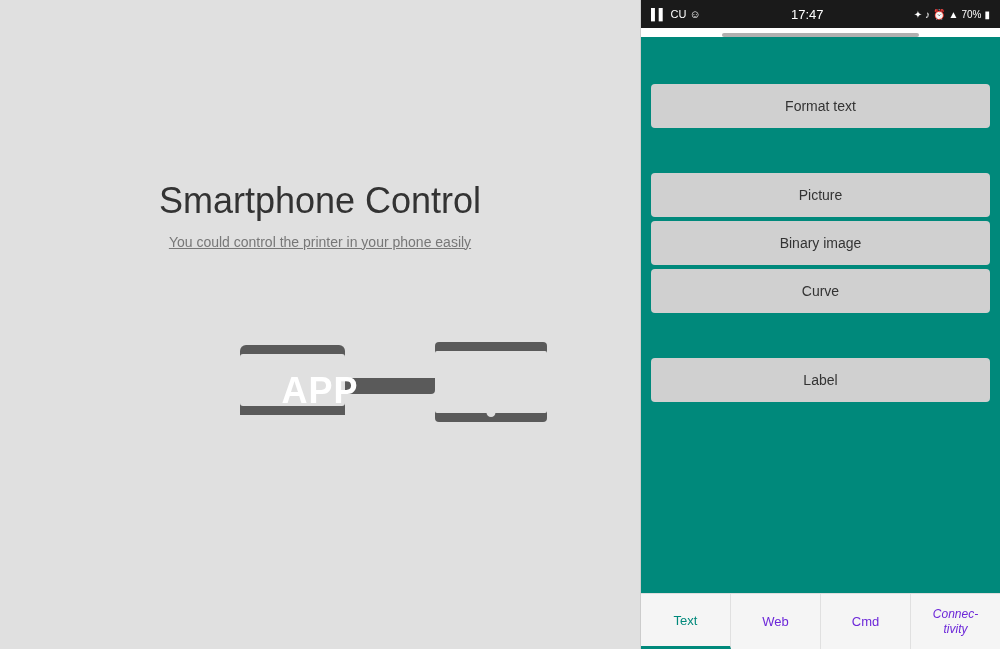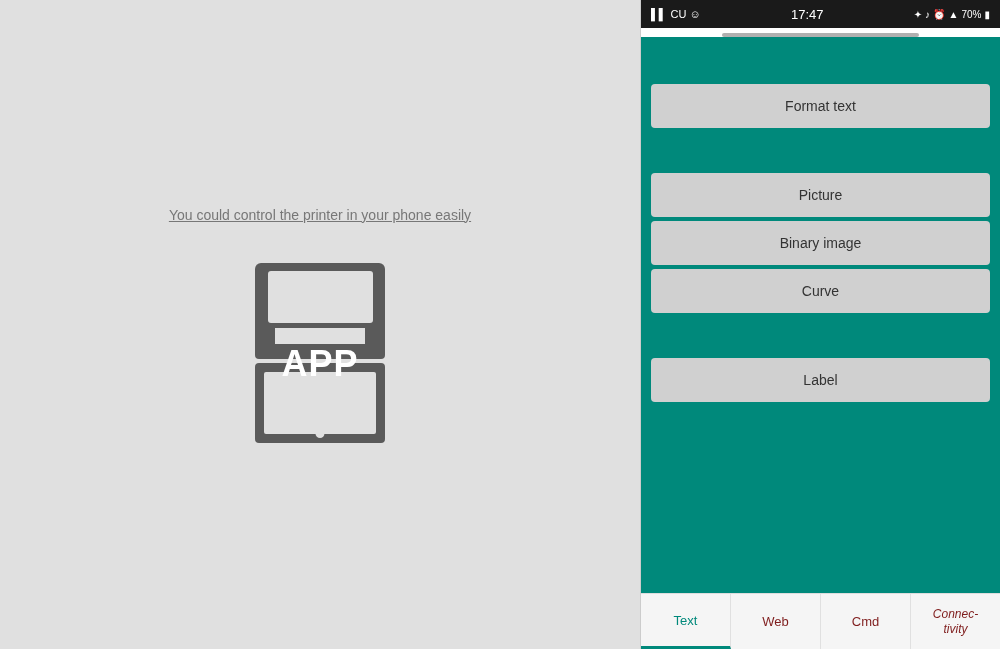--- a/index.html
+++ b/index.html
@@ -40,21 +40,21 @@
       margin-bottom: 40px;
       text-decoration: underline;
     }
 
     
     .device-container {
       position: relative;
       width: 160px;
       height: 180px;
       display: flex;
-      flex-direction: column;
+      flex-direction: row;
       align-items: center;
     }
 
     .printer-top {
       width: 130px;
       height: 70px;
       background: #5a5a5a;
       border-radius: 6px 6px 0 0;
       display: flex;
       align-items: center;
@@ -209,21 +209,21 @@
       display: flex;
       align-items: stretch;
     }
 
     .tab-item {
       flex: 1;
       display: flex;
       align-items: center;
       justify-content: center;
       font-size: 13px;
-      color: #7f1d1d;
+      color: #6d28d9;
       cursor: pointer;
       border-right: 1px solid #e0e0e0;
       text-align: center;
       padding: 6px 2px;
     }
 
     .tab-item:last-child {
       border-right: none;
       font-style: italic;
     }
@@ -234,20 +234,21 @@
     }
 
     .tab-item.truncated {
       font-size: 12px;
     }
   </style>
 </head>
 <body>
 
 <div class="left-panel">
+  <h1>Smartphone Control</h1>
   <p>You could control the printer in your phone easily</p>
 
   <div class="device-container">
     <div class="printer-top">
       <div class="printer-top-screen"></div>
     </div>
     <div class="printer-body">
       <div class="printer-paper"></div>
     </div>
     <div class="tablet-bottom">

